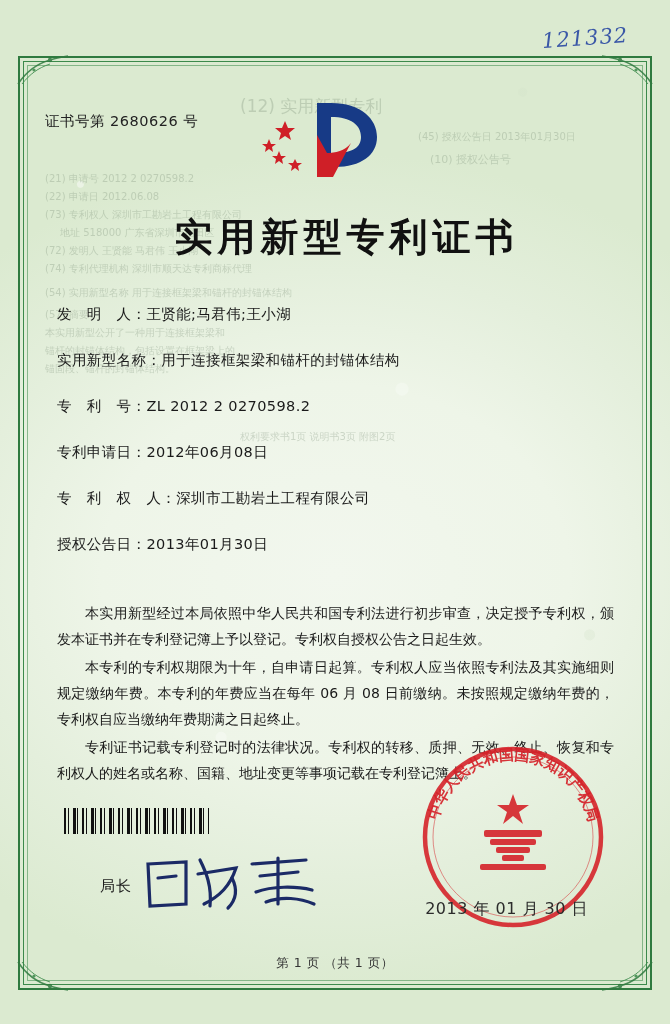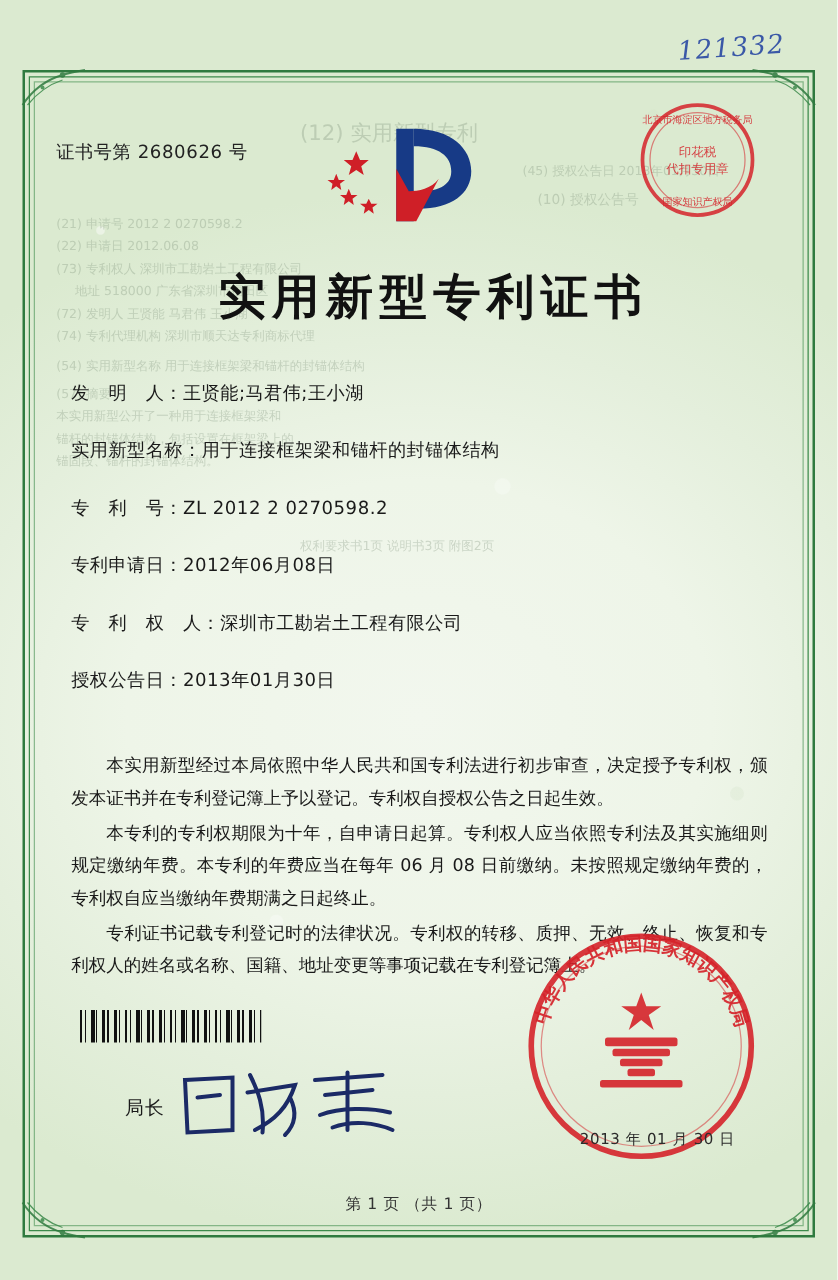--- a/index.html
+++ b/index.html
@@ -116,21 +116,21 @@
   
   .stamp-main {
     position: absolute;
     right: 62px; bottom: 92px;
     width: 190px; height: 190px;
   }
   .stamp-date {
     position: absolute;
     right: 82px; bottom: 104px;
     font-family: "DejaVu Sans", sans-serif;
-    font-size: 12px;
+    font-size: 16px;
     color: #2b2b2b;
     letter-spacing: .5px;
   }
 
   .title {
     position: absolute;
     left: 0; right: 0; top: 212px;
     text-align: center;
     font-family: "DejaVu Sans", sans-serif;
     font-size: 38px;
@@ -280,32 +280,20 @@
 
       <g fill="#cf1f27">
         <polygon points="30,26 33,33 40,33 34,38 36,45 30,41 24,45 26,38 20,33 27,33"></polygon>
         <polygon points="14,44 16,49 21,49 17,52 18,57 14,54 10,57 11,52 7,49 12,49"></polygon>
         <polygon points="24,56 26,61 31,61 27,64 28,69 24,66 20,69 21,64 17,61 22,61"></polygon>
         <polygon points="40,64 42,68 47,68 43,71 44,76 40,73 36,76 37,71 33,68 38,68"></polygon>
       </g>
     </svg>
   </div>
 
-  <div class="stamp-top">
-    <svg width="96" height="96" viewBox="0 0 96 96">
-      <circle cx="48" cy="48" r="44" fill="none" stroke="#d5232a" stroke-width="3" opacity=".85"></circle>
-      <circle cx="48" cy="48" r="38" fill="none" stroke="#d5232a" stroke-width="1" opacity=".55"></circle>
-      <g fill="#d5232a" opacity=".85" font-family="DejaVu Sans" font-size="8">
-        <text x="48" y="18" text-anchor="middle">北京市海淀区地方税务局</text>
-        <text x="48" y="45" text-anchor="middle" font-size="10">印花税</text>
-        <text x="48" y="58" text-anchor="middle" font-size="10">代扣专用章</text>
-        <text x="48" y="84" text-anchor="middle">国家知识产权局</text>
-      </g>
-    </svg>
-  </div>
 
   <div class="title">实用新型专利证书</div>
 
   <div class="fields">
     <div class="field-row">
       <span class="field-label">发　明　人：</span>
       <span class="field-value">王贤能;马君伟;王小湖</span>
     </div>
     <div class="field-row">
       <span class="field-label">实用新型名称：</span>

